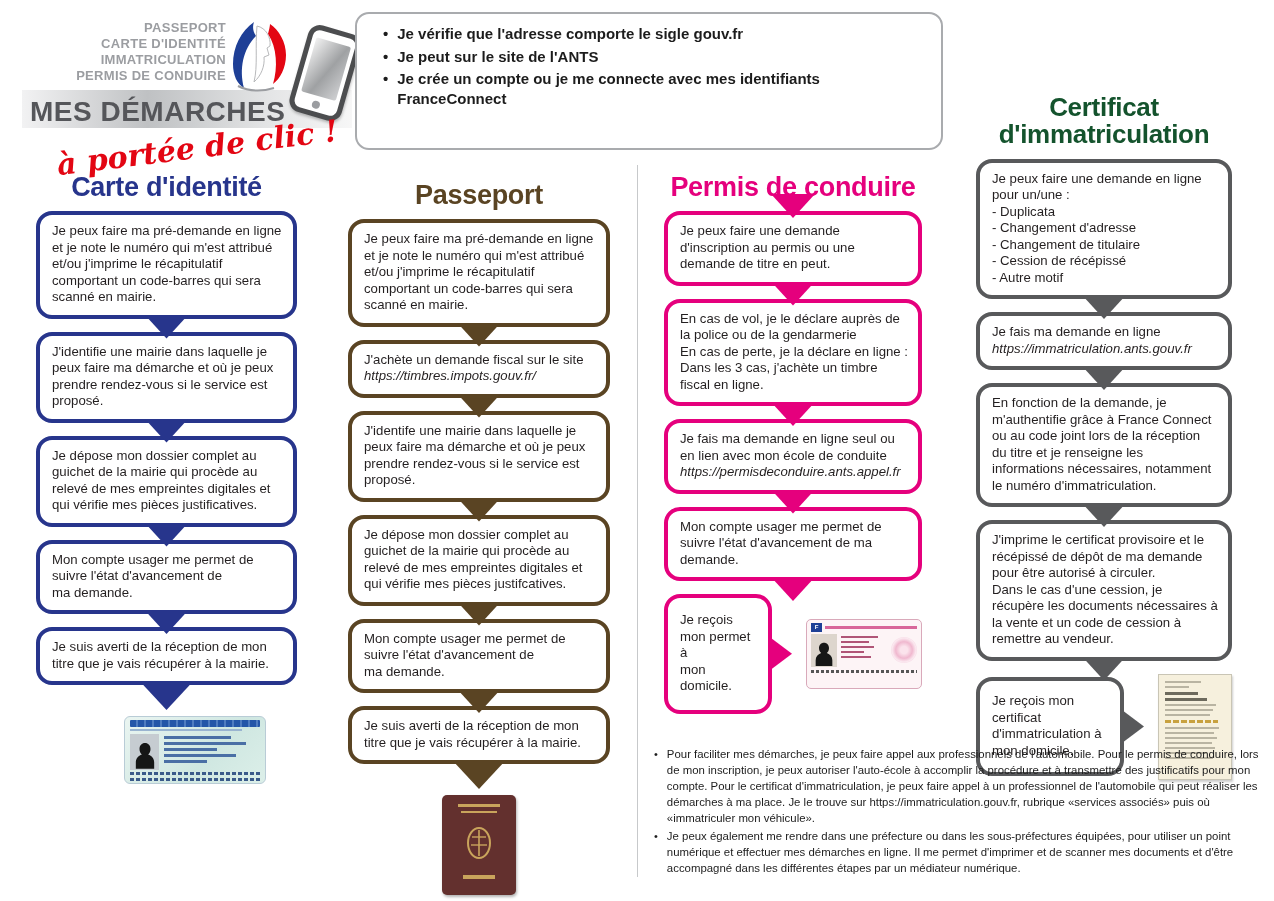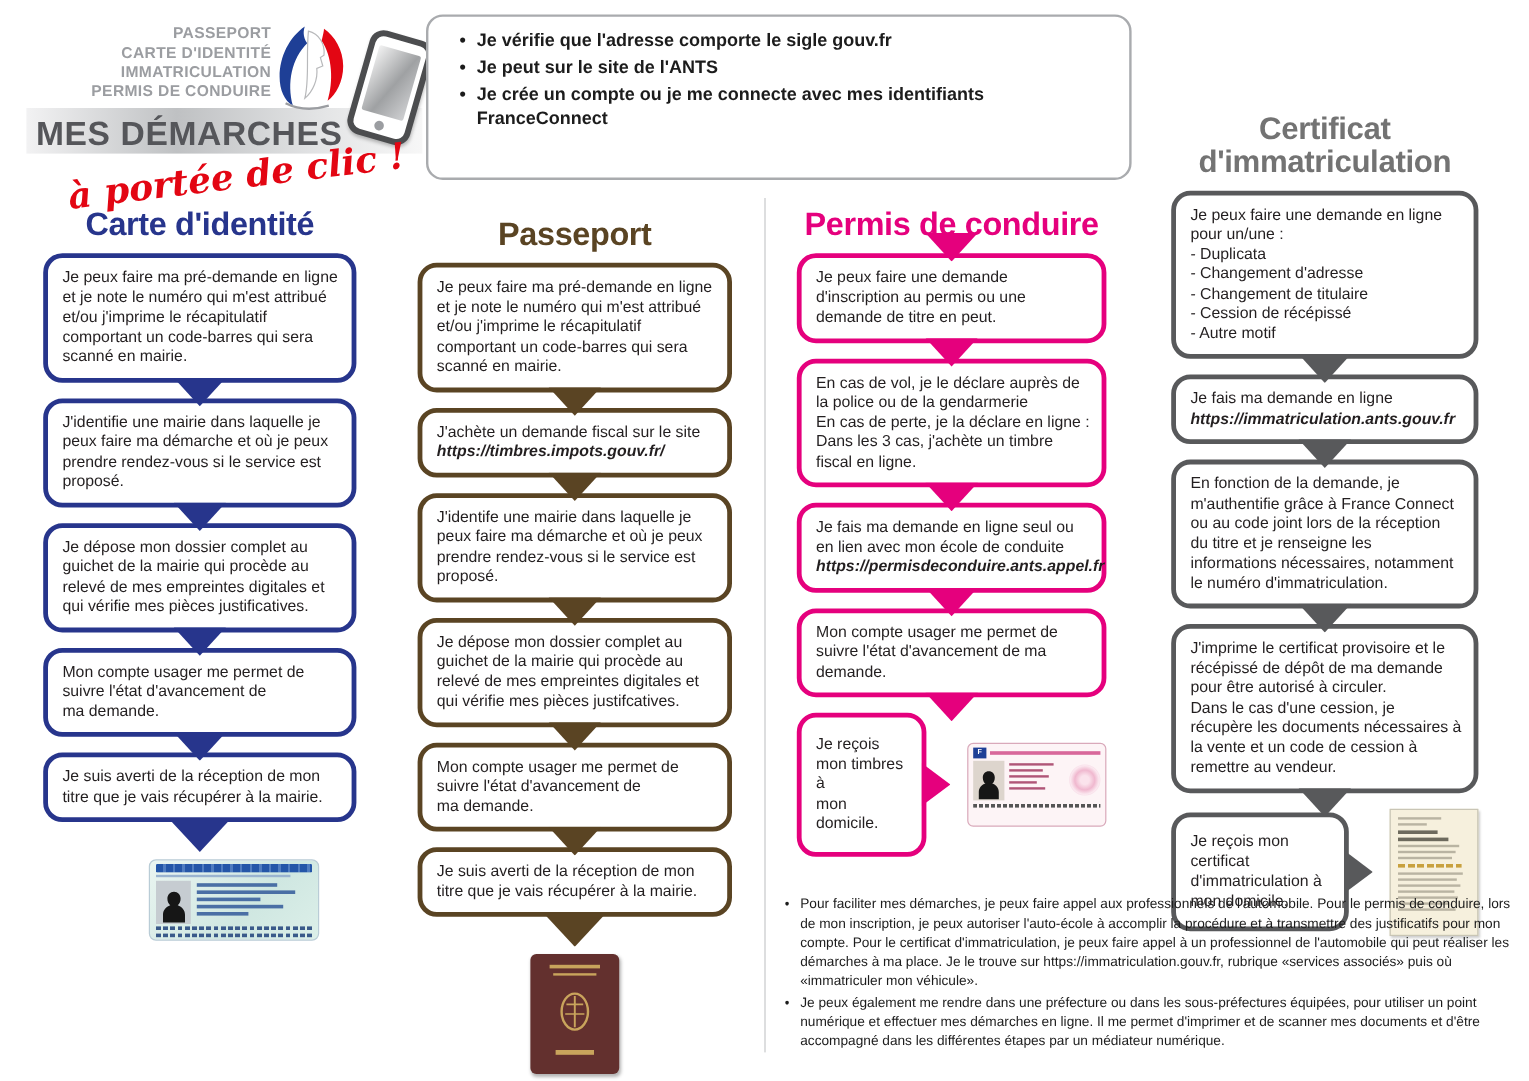--- a/index.html
+++ b/index.html
@@ -32,27 +32,27 @@
   .hb-bullet { display:flex; font-size:15px; font-weight:bold; color:#1c1c1c; line-height:1.3; margin-bottom:3px; }
   .hb-bullet .dot { margin:0 9px 0 6px; }
   .hb-bullet span.t { white-space:pre-line; }
 
   
   .column { position:absolute; }
   .col-title { text-align:center; font-weight:bold; letter-spacing:-.3px; margin-bottom:8px; white-space:pre-line; }
   .col1 .col-title { font-size:27px; color:#27358c; }
   .col2 .col-title { font-size:27px; color:#5a4423; }
   .col3 .col-title { font-size:27px; color:#e5007d; }
-  .col4 .col-title { font-size:26px; color:#737373; line-height:1.05; margin-bottom:10px; }
+  .col4 .col-title { font-size:26px; color:#14532d; line-height:1.05; margin-bottom:10px; }
 
   .box { position:relative; background:#fff; border:4px solid; border-radius:16px;
          padding:8px 10px 9px 12px; font-size:13.2px; line-height:1.25; margin-bottom:13px;
          color:#231f20; }
   .box .txt { white-space:pre-line; display:block; }
-  .box .url { font-weight:bold; font-style:italic; }
+  .box .url { font-weight:normal; font-style:italic; }
   .c-navy    { border-color:#27358c; }
   .c-brown   { border-color:#5a4423; }
   .c-magenta { border-color:#e5007d; }
   .c-gray    { border-color:#58595b; }
 
   .arr { width:44px; height:24px; clip-path:polygon(0 0,100% 0,50% 100%);
          margin:-17px auto -7px; position:relative; z-index:2; }
   .arr-big { width:52px; height:28px; clip-path:polygon(0 0,100% 0,50% 100%);
              margin:-16px auto 6px; position:relative; z-index:2; }
   .bg-navy    { background:#27358c; }
@@ -255,21 +255,21 @@
       <span class="txt">Je fais ma demande en ligne seul ou en lien avec mon école de conduite</span>
       <span class="url">https://permisdeconduire.ants.appel.fr</span>
     </div>
     <div class="arr bg-magenta"></div>
     <div class="box c-magenta">
         <span class="txt">Mon compte usager me permet de suivre l'état d'avancement de ma demande.</span>
       </div>
     <div class="arr bg-magenta"></div>
     <div class="last-row">
       <div class="box c-magenta" style="width:166px; margin-bottom:0; padding-top:14px; padding-bottom:15px;">
-        <span class="txt">Je reçois mon timbres à
+        <span class="txt">Je reçois mon permet à
 mon domicile.</span>
       </div>
       <div class="arr-right bg-magenta"></div>
       <div class="license">
         <div class="lic-head">
           <div class="lic-flag">F</div>
           <div class="lic-title"></div>
         </div>
         <div class="lic-body">
           <div class="lic-photo">

